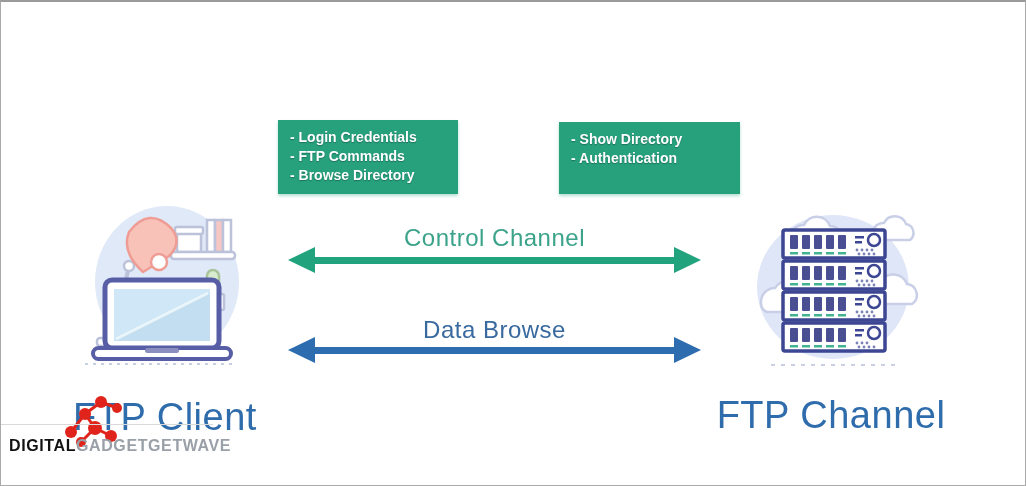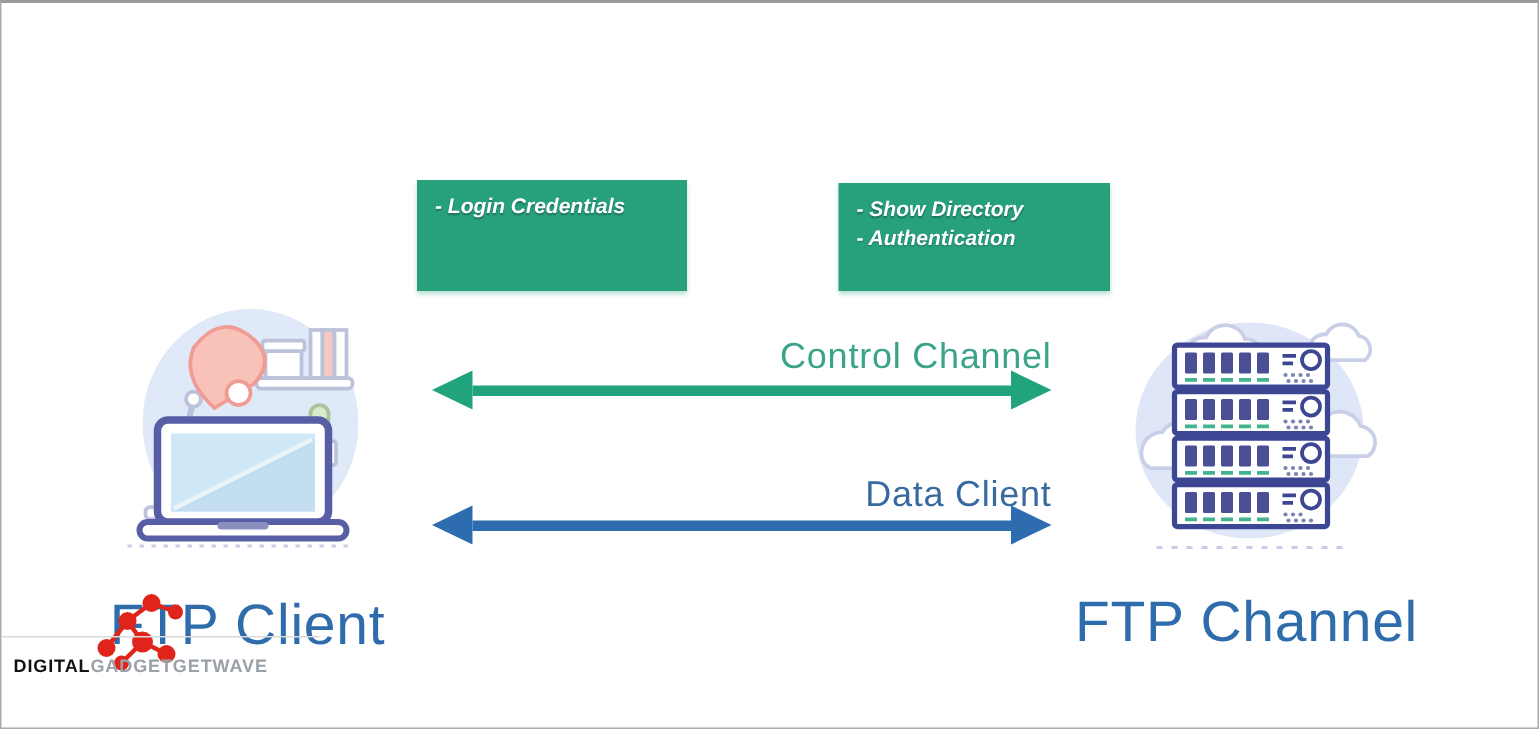--- a/index.html
+++ b/index.html
@@ -19,30 +19,29 @@
   .msg-box {
     position:absolute;
     background:var(--box-green,#27a07c);
     color:var(--box-text,#fff);
     font-size:14px;
     font-weight:bold;
     line-height:19px;
     padding:8px 12px;
     text-shadow:0 1px 1px rgba(20,60,50,.45);
     box-shadow:0 2px 3px rgba(39,160,124,.35);
-    font-style:italic;
   }
   .box-client { left:277px; top:118px; width:180px; height:74px; }
   .box-server { left:558px; top:120px; width:181px; height:72px; }
 
   
   .channel-label {
     position:absolute;
     left:287px; width:413px;
-    text-align:right;
+    text-align:center;
     font-size:24px;
     letter-spacing:.5px;
   }
   .label-control { top:222px; color:var(--control-label,#3aa38a); }
   .label-data    { top:314px; color:var(--data-label,#38699f); }
 
   .arrow {
     position:absolute;
     left:287px; width:413px; height:26px;
     display:flex; align-items:center;
@@ -68,49 +67,51 @@
     color:var(--title-blue,#2f6cac);
     letter-spacing:.5px;
   }
   .title-client { left:44px;  top:394px; }
   .title-server { left:710px; top:392px; }
 
   
   .wm-line { position:absolute; left:0; top:422px; width:212px; height:1px; background:#d9d9d9; }
   .watermark {
     position:absolute; left:8px; top:435px;
-    font-size:12px; font-weight:bold; letter-spacing:.6px;
+    font-size:16px; font-weight:bold; letter-spacing:.6px;
   }
   .watermark .wm-bold  { color:var(--watermark-dark,#121212); }
   .watermark .wm-light { color:var(--watermark-gray,#9aa0a8); }
 
   .logo { position:absolute; left:58px; top:390px; width:72px; height:60px; }
 </style>
 </head>
 <body>
 
 <div class="canvas">
 
   <div class="msg-box box-client">
     <div>- Login Credentials</div>
+    <div>- FTP Commands</div>
+    <div>- Browse Directory</div>
   </div>
 
   <div class="msg-box box-server">
     <div>- Show Directory</div>
     <div>- Authentication</div>
   </div>
 
   <div class="channel-label label-control">Control Channel</div>
   <div class="arrow arrow-control">
     <span class="head left"></span>
     <span class="shaft"></span>
     <span class="head right"></span>
   </div>
 
-  <div class="channel-label label-data">Data Client</div>
+  <div class="channel-label label-data">Data Browse</div>
   <div class="arrow arrow-data">
     <span class="head left"></span>
     <span class="shaft"></span>
     <span class="head right"></span>
   </div>
 
   <svg class="illus illus-client" viewBox="0 0 172 180" aria-hidden="true">
     <ellipse cx="100" cy="92" rx="72" ry="76" fill="#dfe9f8"></ellipse>
 
     <rect x="110" y="40" width="24" height="22" rx="2" fill="#ffffff" stroke="#bcc2da" stroke-width="2.5"></rect>

